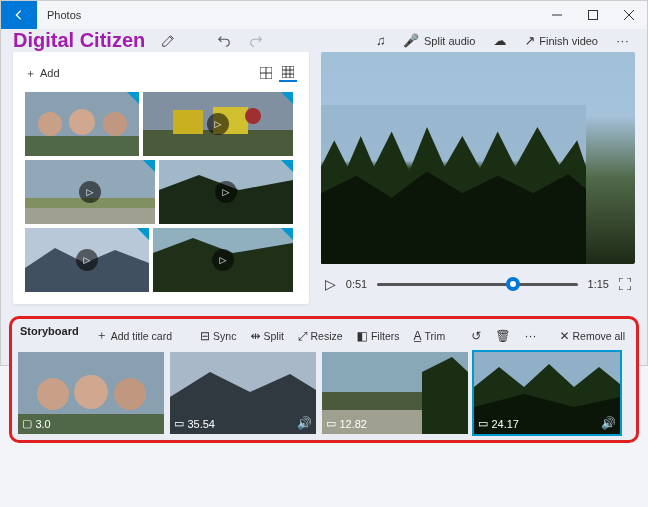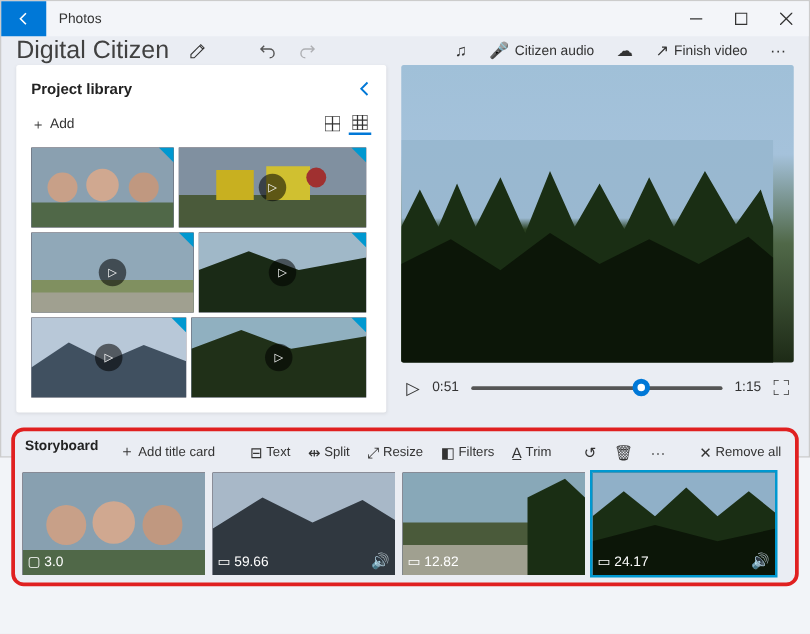--- a/index.html
+++ b/index.html
@@ -3,21 +3,21 @@
 <meta charset="utf-8">
 <style>
 * { box-sizing: border-box; margin: 0; padding: 0; font-family: "Segoe UI", sans-serif; }
 body { background: #f2f4f8; width: 648px; height: 507px; overflow: hidden; }
 .window { width: 648px; height: 366px; background: #eaedf3; display: flex; flex-direction: column; border: 1px solid #ccc; }
 .titlebar { height: 28px; background: #f3f5f9; display: flex; align-items: center; }
 .titlebar .back { width: 36px; height: 28px; background: #0078d7; display: flex; align-items: center; justify-content: center; color: #fff; font-size: 13px; }
 .titlebar .title { flex: 1; padding-left: 10px; font-size: 11px; color: #333; }
 .titlebar .winbtn { width: 36px; height: 28px; display: flex; align-items: center; justify-content: center; font-size: 11px; color: #333; }
 .toolbar { height: 38px; display: flex; align-items: center; padding: 0 12px; gap: 6px; }
-.project-title { font-size: 20px; font-weight: 400; color: #404040; margin-right: 4px; }
+.project-title { font-size: 20px; font-weight: 700; color: #a21caf; margin-right: 4px; }
 .tbtn { display: flex; align-items: center; gap: 4px; padding: 4px 6px; font-size: 11px; color: #333; }
 .tbtn .icon { font-size: 13px; color: #333; }
 .spacer { flex: 1; }
 .content { flex: 1; display: flex; gap: 12px; padding: 0 12px 12px 12px; }
 .left { width: 296px; background: #fff; border-radius: 2px; padding: 12px; box-shadow: 0 1px 3px rgba(0,0,0,0.08); }
 .left-head { display: flex; align-items: center; justify-content: space-between; margin-bottom: 12px; }
 .left-head h3 { font-size: 12px; font-weight: 600; color: #222; }
 .collapse { color: #0078d7; font-size: 14px; }
 .lib-tools { display: flex; align-items: center; justify-content: space-between; margin-bottom: 10px; }
 .addbtn { display: flex; align-items: center; gap: 4px; font-size: 11px; color: #333; }
@@ -91,44 +91,36 @@
     <svg width="14" height="14" viewBox="0 0 16 16">
           <path d="M11 3 L14 6 L11 9 M14 6 H6 A4 4 0 0 0 6 14" fill="none" stroke="#555" stroke-width="1.3"></path>
         </svg>
   </span>
   <span class="spacer"></span>
   <span class="tbtn">
         <span class="icon">♫</span>
       </span>
   <span class="tbtn">
         <span class="icon">🎤</span>
-        <span>Citizen audio</span>
+        <span>Split audio</span>
       </span>
   <span class="tbtn">
         <span class="icon">☁</span>
       </span>
   <span class="tbtn">
         <span class="icon">↗</span>
         <span>Finish video</span>
       </span>
   <span class="tbtn">
         <span class="icon">···</span>
       </span>
 </div>
 
 <div class="content">
   <div class="left">
-    <div class="left-head">
-      <h3>Project library</h3>
-      <span class="collapse">
-        <svg width="10" height="12" viewBox="0 0 10 12">
-              <path d="M7 1 L2 6 L7 11" stroke="#0078d7" stroke-width="1.5" fill="none"></path>
-            </svg>
-      </span>
-    </div>
     <div class="lib-tools">
       <span class="addbtn">
             <span>＋</span>
             <span>Add</span>
           </span>
       <div class="viewbtns">
         <span class="viewbtn">
               <svg width="12" height="12">
                 <rect x="0" y="0" width="12" height="12" fill="none" stroke="#333"></rect>
                 <line x1="6" y1="0" x2="6" y2="12" stroke="#333"></line>
@@ -239,21 +231,21 @@
 <div class="storyboard-wrap">
   <div class="sb-tools">
     <span class="sb-title">Storyboard</span>
     <span class="sbtn">
           <span class="icon">＋</span>
           <span>Add title card</span>
         </span>
     <span style="width:10px"></span>
     <span class="sbtn">
           <span class="icon">⊟</span>
-          <span>Text</span>
+          <span>Sync</span>
         </span>
     <span class="sbtn">
           <span class="icon">⇹</span>
           <span>Split</span>
         </span>
     <span class="sbtn">
           <span class="icon">⤢</span>
           <span>Resize</span>
         </span>
     <span class="sbtn">
@@ -294,21 +286,21 @@
             <span>3.0</span>
           </div>
     </div>
     <div class="clip">
       <svg width="146" height="82">
             <rect width="146" height="82" fill="#a8b8c8"></rect>
             <polygon points="0,82 0,45 40,20 80,40 120,22 146,38 146,82" fill="#303840"></polygon>
           </svg>
       <div class="dur">
             <span>▭</span>
-            <span>59.66</span>
+            <span>35.54</span>
           </div>
       <div class="snd">🔊</div>
     </div>
     <div class="clip">
       <svg width="146" height="82">
             <rect width="146" height="82" fill="#88a8b8"></rect>
             <rect y="40" width="146" height="42" fill="#4a5a3a"></rect>
             <rect x="0" y="58" width="146" height="24" fill="#a0a090"></rect>
             <polygon points="100,82 100,20 130,5 146,20 146,82" fill="#1a2e14"></polygon>
           </svg>

